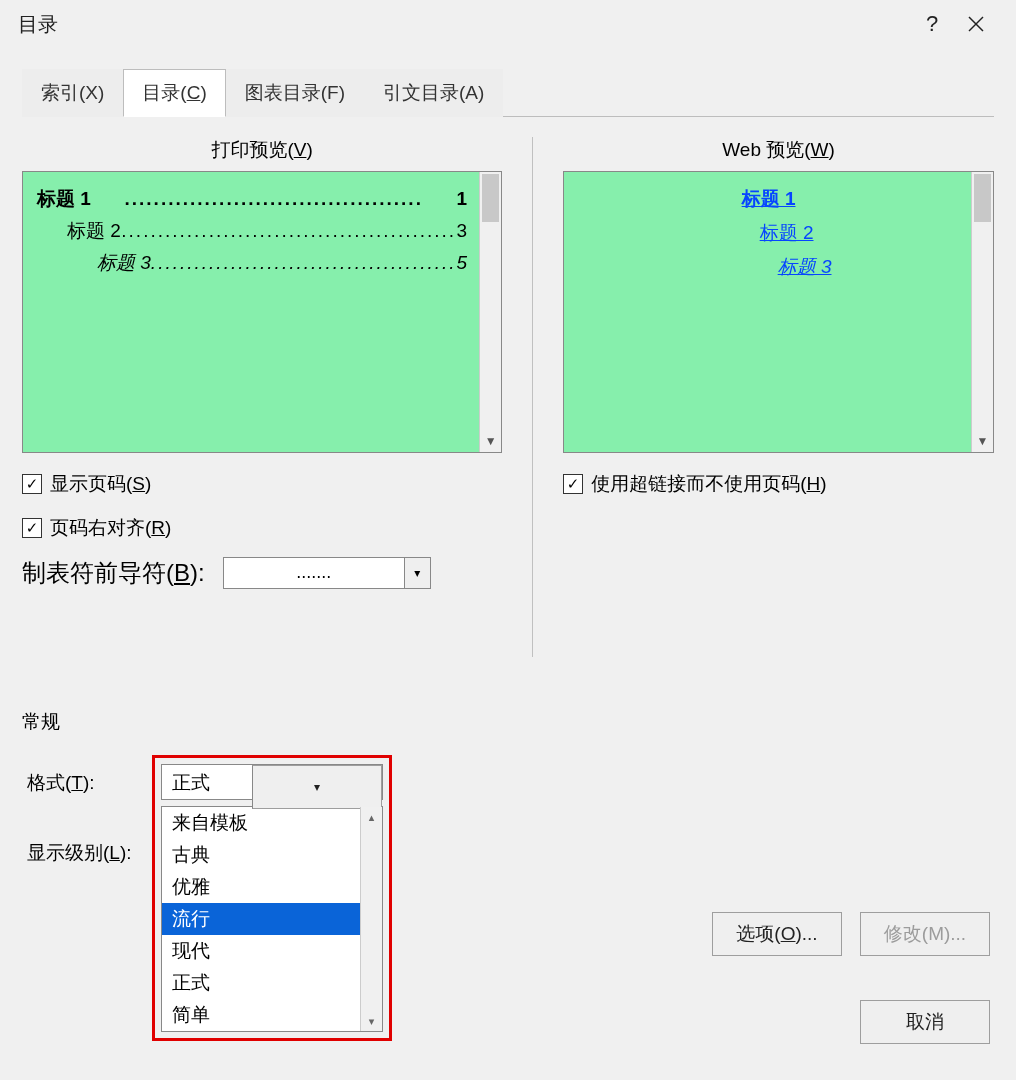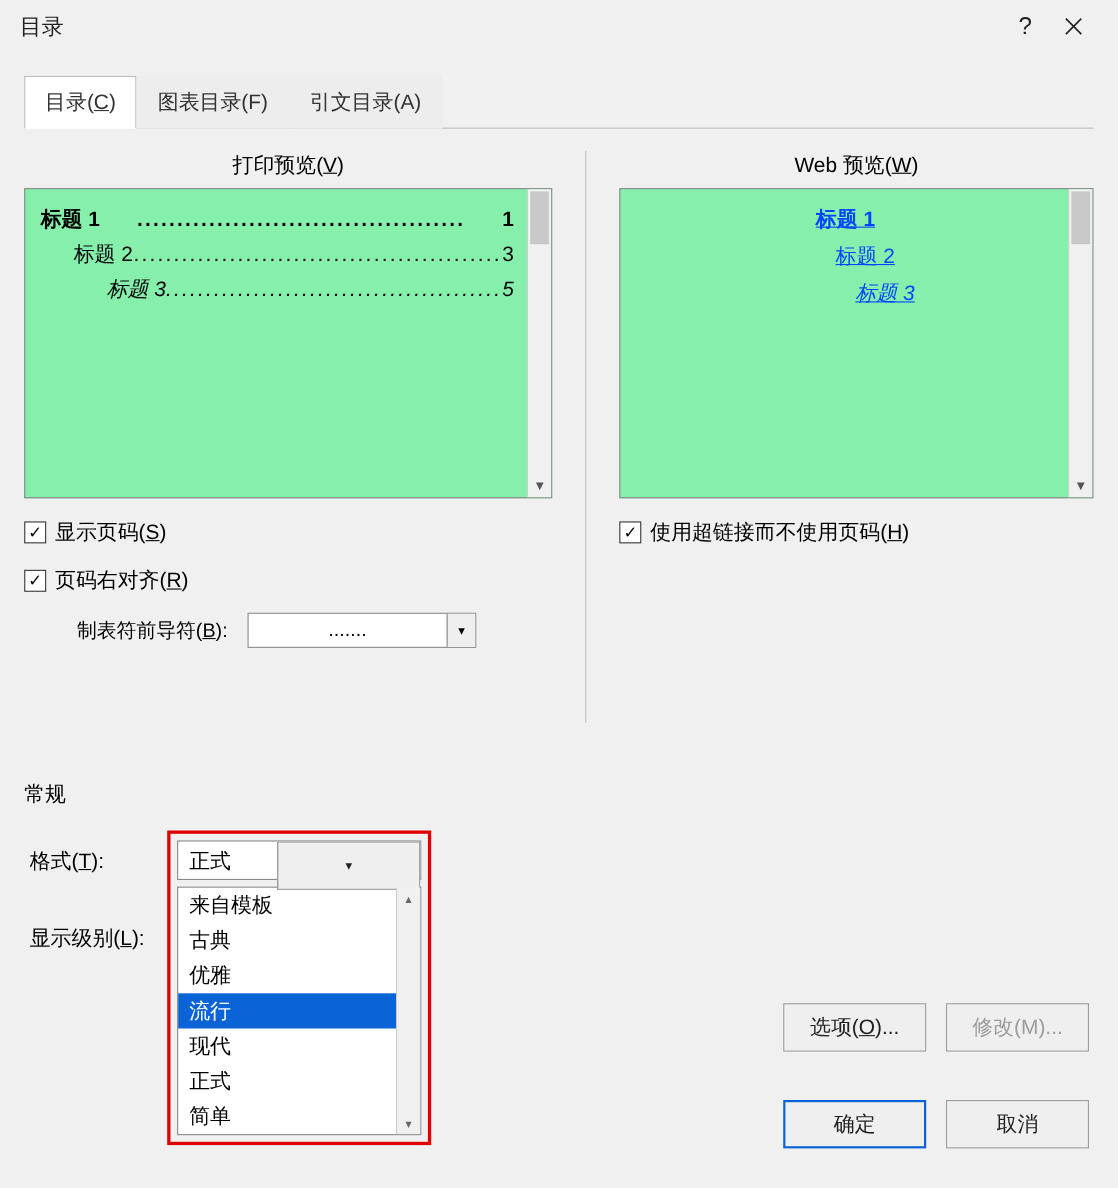--- a/index.html
+++ b/index.html
@@ -112,21 +112,21 @@
 .checkbox {
   width: 20px; height: 20px; border: 1px solid #333; background: #fff;
   display: inline-flex; align-items: center; justify-content: center;
   font-size: 15px;
 }
 
 .row-inline {
   display: flex; align-items: center; gap: 18px;
   margin-top: 16px;
 }
-.row-inline label { font-size: 18px; margin-left: 48px; }
+.row-inline label { font-size: 24px; }
 .dropdown {
   display: inline-flex; align-items: stretch;
   border: 1px solid #888; background: #fff;
   height: 32px;
 }
 .dropdown .dd-val { padding: 4px 10px; min-width: 180px; font-size: 18px; }
 .dropdown .dd-btn {
   width: 26px; border-left: 1px solid #888;
   display: flex; align-items: center; justify-content: center;
   background: #efefef; font-size: 12px;
@@ -201,20 +201,21 @@
     <svg width="16" height="16">
         <line x1="1" y1="1" x2="15" y2="15" stroke="#222" stroke-width="1.5"></line>
         <line x1="15" y1="1" x2="1" y2="15" stroke="#222" stroke-width="1.5"></line>
       </svg>
   </div>
 </div>
 
 <div class="content">
 
   <div class="tabs">
+    <div class="tab">索引(X)</div>
     <div class="tab active">
       <span>目录(</span><span class="underline">C</span><span>)</span>
     </div>
     <div class="tab">图表目录(F)</div>
     <div class="tab">引文目录(A)</div>
   </div>
 
   <div class="cols">
 
     <div class="col">
@@ -327,15 +328,14 @@
   </div>
 </div>
 
 <div class="button-row first">
   <div class="btn">
     <span><span>选项(</span><span class="underline">O</span><span>)...</span></span>
   </div>
   <div class="btn disabled">修改(M)...</div>
 </div>
 <div class="button-row second">
-  <div class="btn primary">确定</div>
   <div class="btn">取消</div>
 </div>
 
 </body></html>

